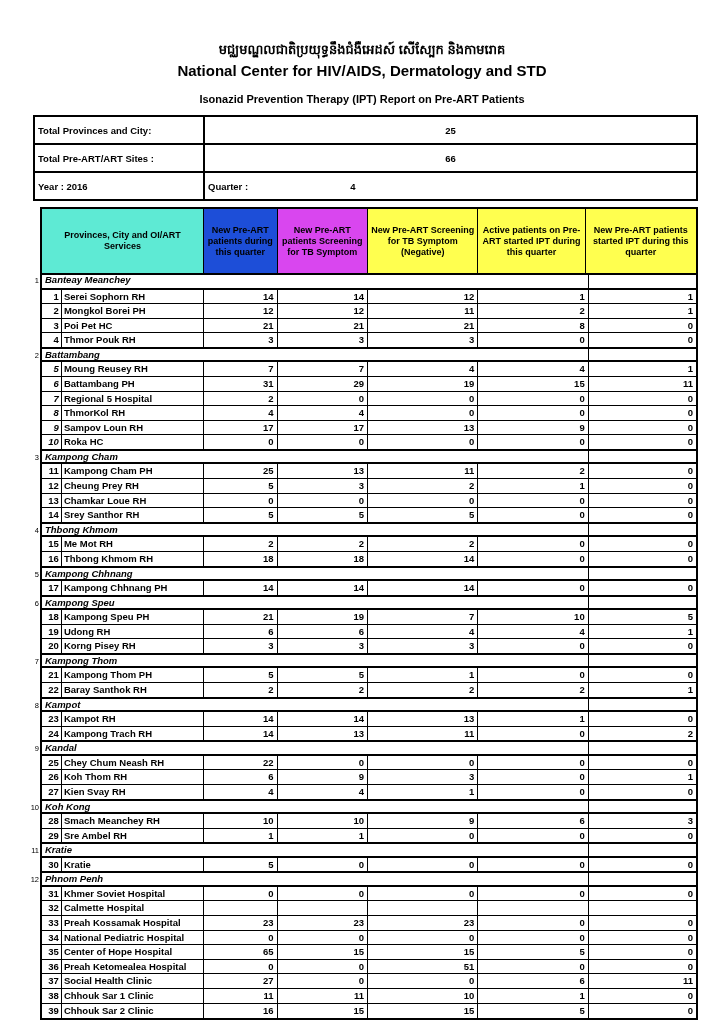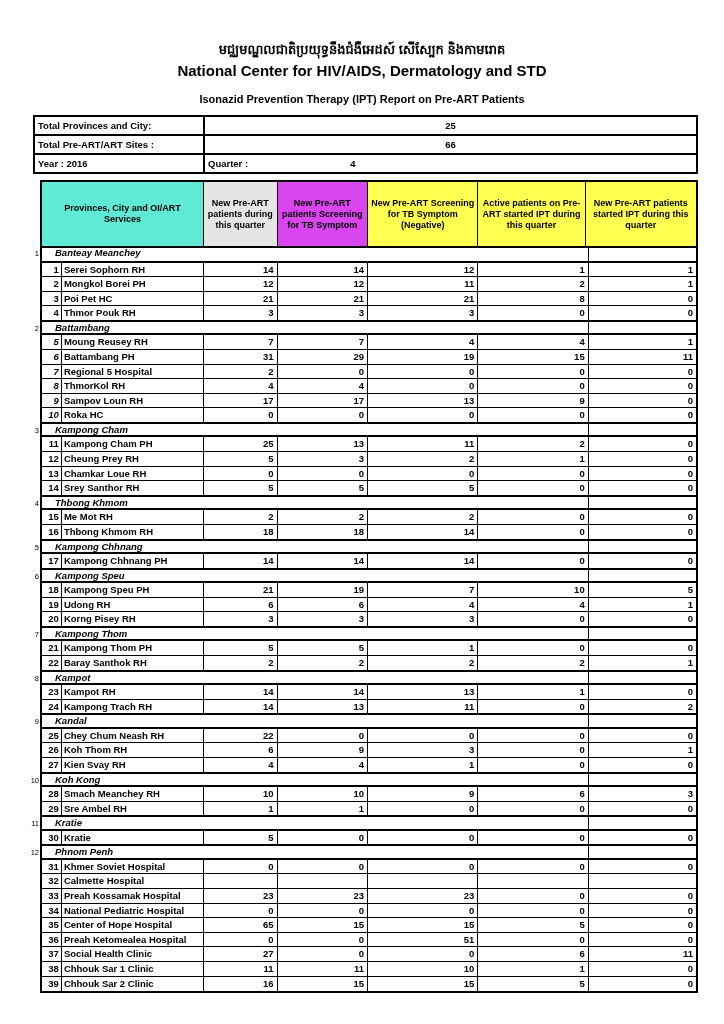--- a/index.html
+++ b/index.html
@@ -20,21 +20,21 @@
   .report-en     { font-size:11px; font-weight:bold; line-height:18px; margin-top:11px; }
 
   
   .summary {
     margin:7px 0 0 33px;
     width:665px;
     border-collapse:collapse;
   }
   .summary td {
     border:2px solid #000;
-    height:19px;
+    height:28px;
     font-size:9.5px;
     font-weight:bold;
     padding:0 3px;
     vertical-align:middle;
   }
   .summary .lbl { width:170px; text-align:left; }
   .summary .val { text-align:center; }
   .qrow { display:flex; align-items:center; }
   .q-label { width:90px; text-align:left; }
   .q-value { width:110px; text-align:center; }
@@ -63,21 +63,21 @@
     display:flex;
     height:15.5px;
     border-top:2px solid #000;
     border-bottom:2px solid #000;
     margin-top:-1px;
   }
   .group-row:first-of-type { border-top:none; }
   .group-name {
     width:550px;
     font-size:9.5px; font-weight:bold; font-style:italic;
-    line-height:12.5px; padding-left:13px;
+    line-height:12.5px; padding-left:3px;
     border-right:1px solid #000;
   }
   .group-last { width:108px; }
   .group-idx {
     position:absolute; left:-15px; top:2px;
     width:12px; text-align:right;
     font-size:7.5px; font-weight:normal; font-style:normal;
   }
   .site-row { display:flex; height:14.6px; border-bottom:1px solid #000; }
   .site-row:last-child { border-bottom:none; }
@@ -121,21 +121,21 @@
           <span class="q-value">4</span>
         </div>
       </td>
     </tr>
   </tbody>
     </table>
 
   <div class="main-table">
     <div class="thead">
       <div class="th w1" style="background: #5eead4;">Provinces, City and OI/ART Services</div>
-      <div class="th w2" style="background: #e5e5e5;">New Pre-ART patients during this quarter</div>
+      <div class="th w2" style="background: #1d4ed8;">New Pre-ART patients during this quarter</div>
       <div class="th w3" style="background: #d946ef;">New Pre-ART patients Screening for TB Symptom</div>
       <div class="th w4" style="background: rgb(255, 255, 79);">New Pre-ART Screening for TB Symptom (Negative)</div>
       <div class="th w6" style="background: rgb(255, 255, 79);">Active patients on Pre-ART started IPT during this quarter</div>
       <div class="th w5" style="background: rgb(255, 255, 79);">New Pre-ART patients started IPT during this quarter</div>
     </div>
     <div>
         <div class="group-row">
           <div class="group-idx">1</div>
           <div class="group-name">Banteay Meanchey</div>
           <div class="group-last"></div>

